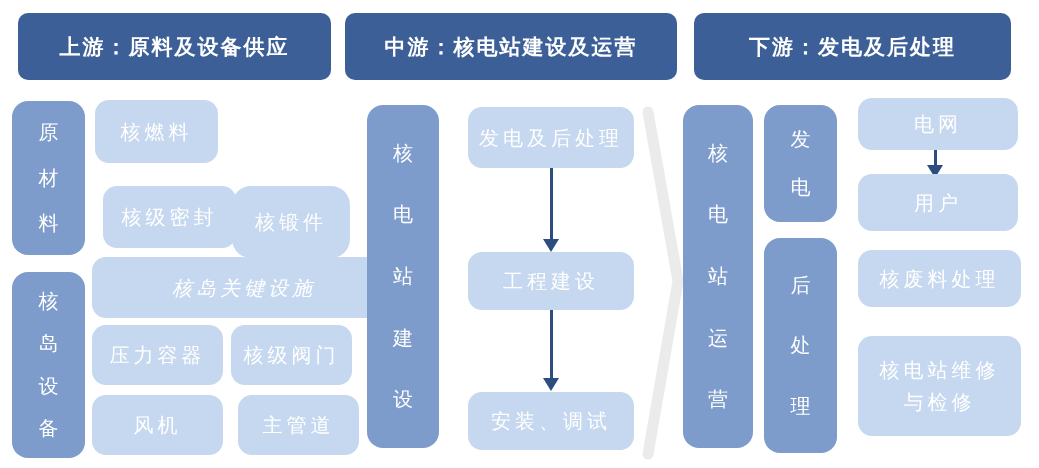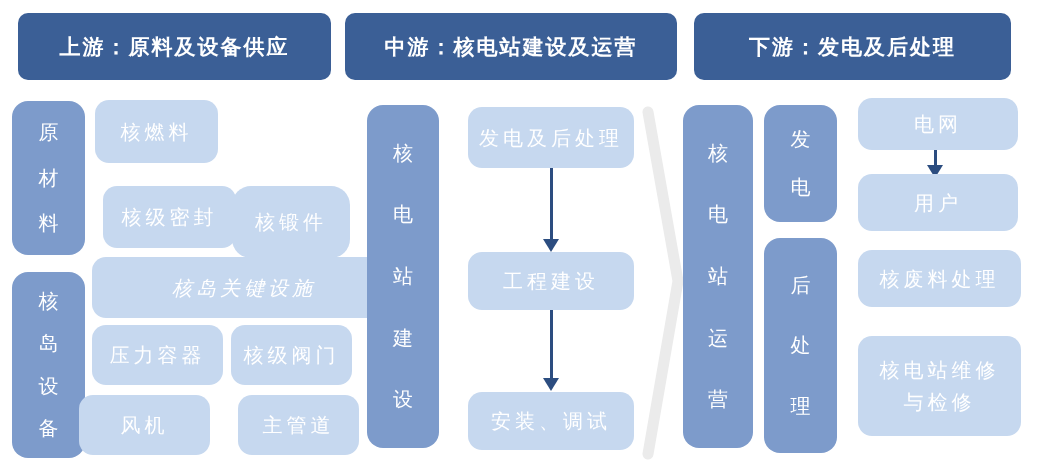--- a/index.html
+++ b/index.html
@@ -102,21 +102,21 @@
         <span>备</span>
       </div>
   </div>
 
   <div class="lbox abs" style="left:95px; top:100px; width:123px; height:63px;">核燃料</div>
   <div class="lbox abs" style="left:91px; top:186px; width:133px; height:62px;margin-left:12px;">核级密封</div>
   <div class="lbox abs" style="left:232px; top:186px; width:118px; height:72px;border-radius:19px;">核锻件</div>
   <div class="lbox abs" style="left:92px; top:257px; width:304px; height:61px;font-style:italic;">核岛关键设施</div>
   <div class="lbox abs" style="left:231px; top:325px; width:121px; height:60px;">核级阀门</div>
   <div class="lbox abs" style="left:92px; top:325px; width:131px; height:60px;">压力容器</div>
-  <div class="lbox abs" style="left:79px; top:395px; width:131px; height:60px;">风机</div>
+  <div class="lbox abs" style="left:92px; top:395px; width:131px; height:60px;">风机</div>
   <div class="lbox abs" style="left:238px; top:395px; width:121px; height:60px;">主管道</div>
 
   <div class="vbox abs" style="left:367px; top:105px; width:72px; height:343px;">
     <div class="vtext">
         <span>核</span>
         <span>电</span>
         <span>站</span>
         <span>建</span>
         <span>设</span>
       </div>

